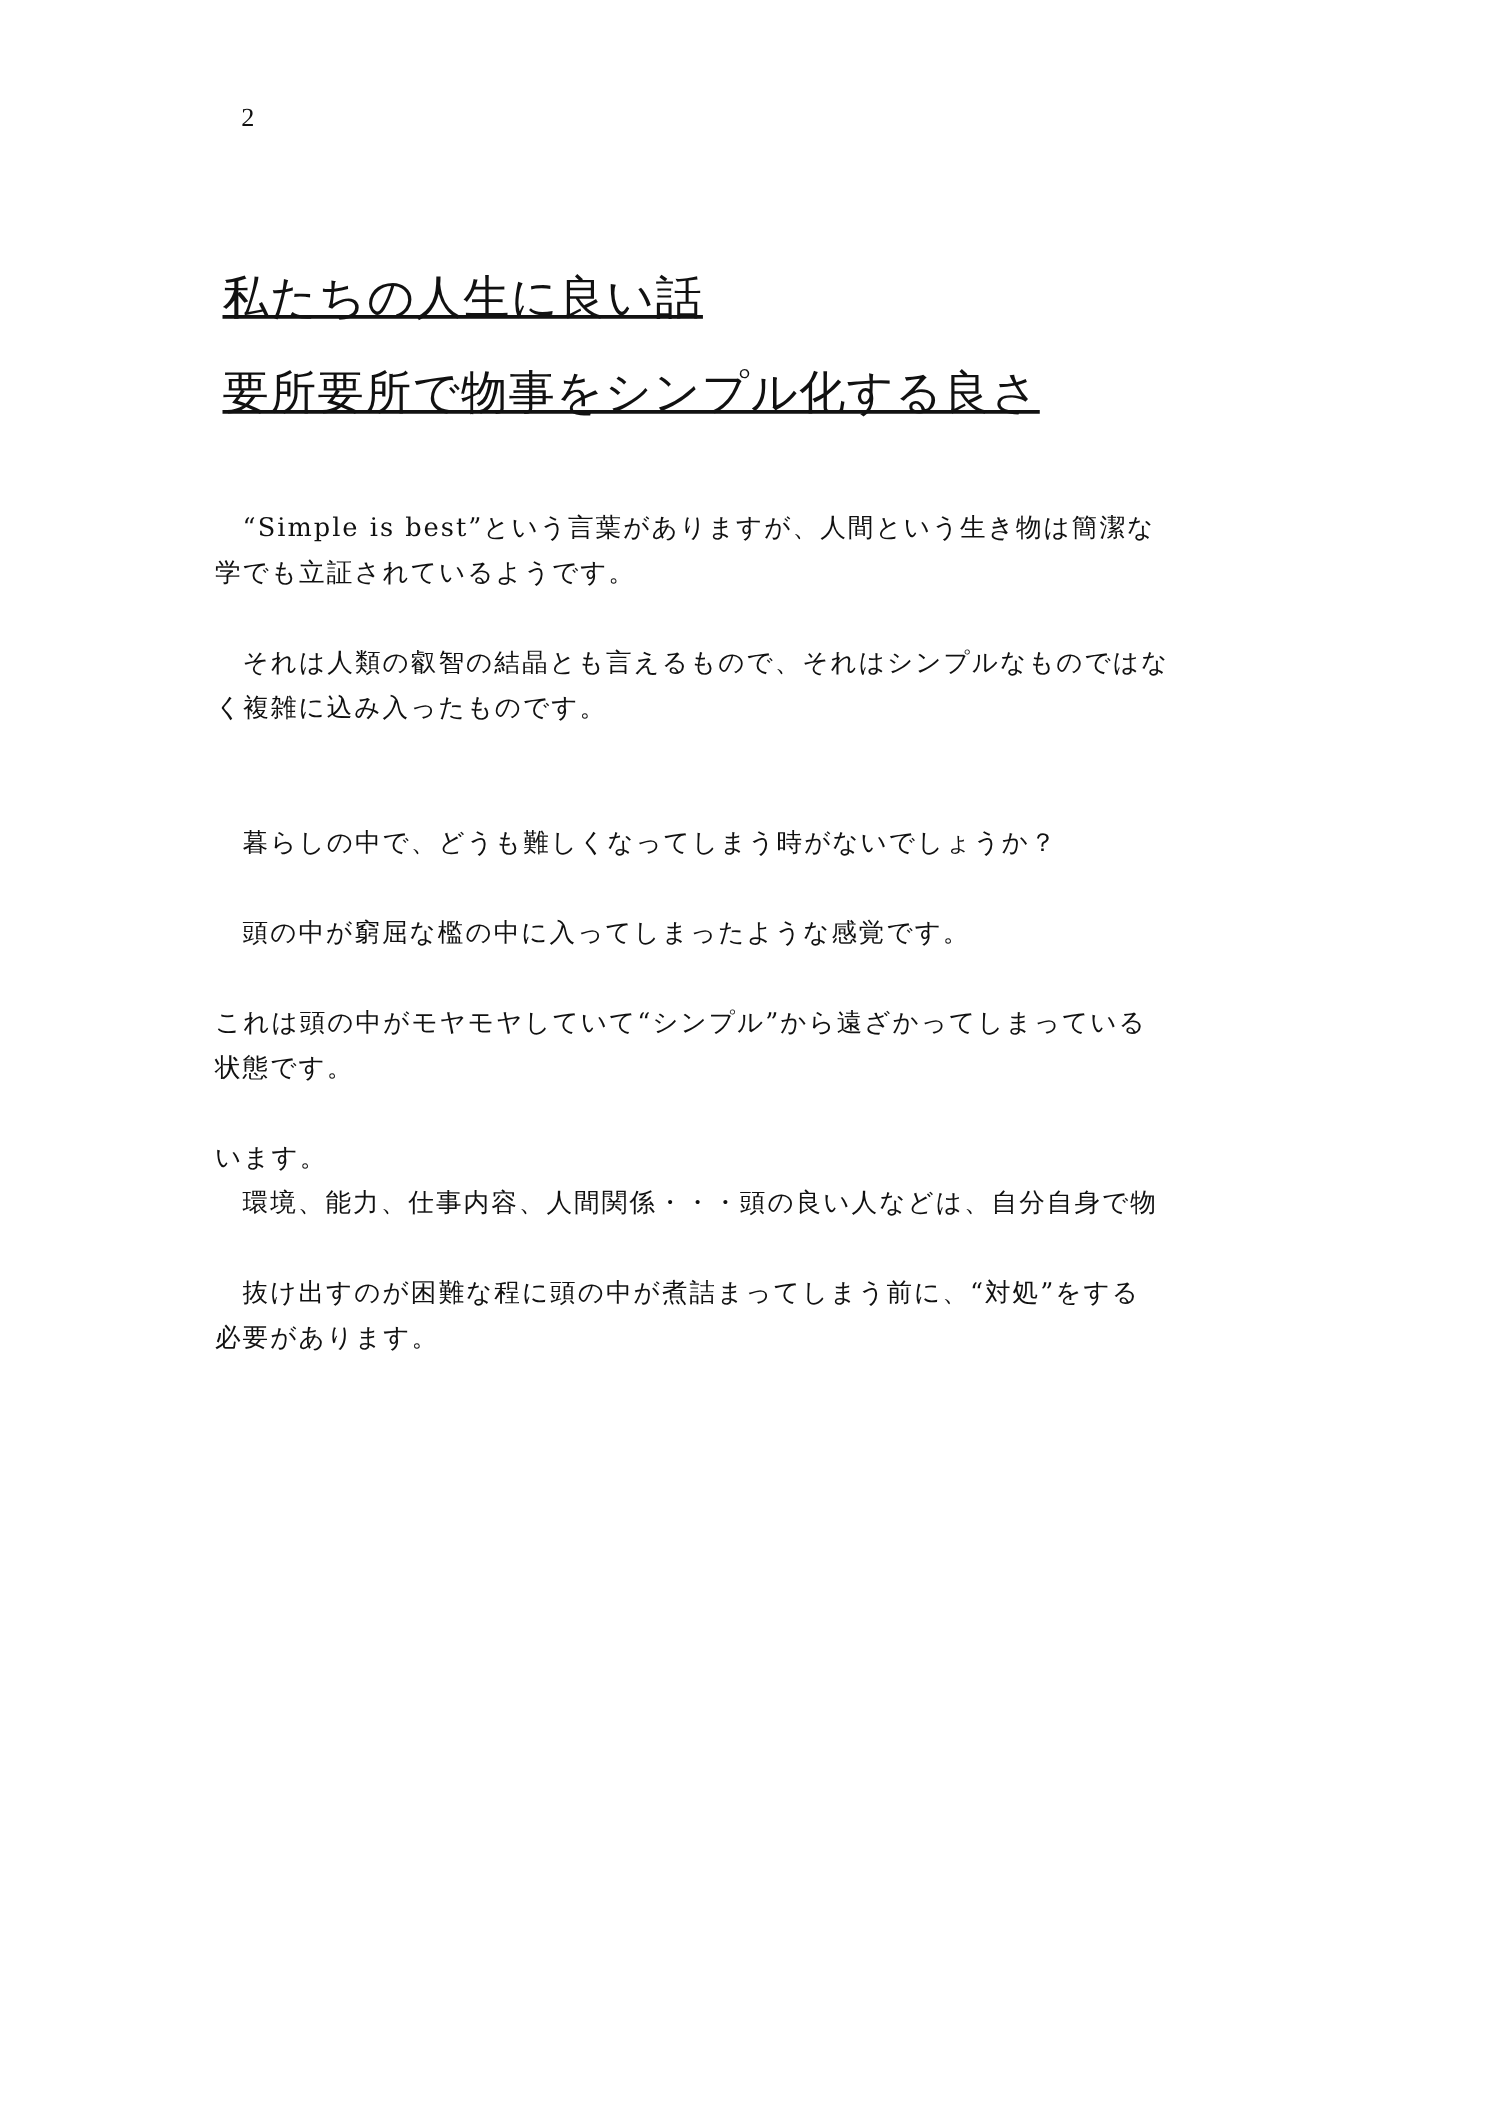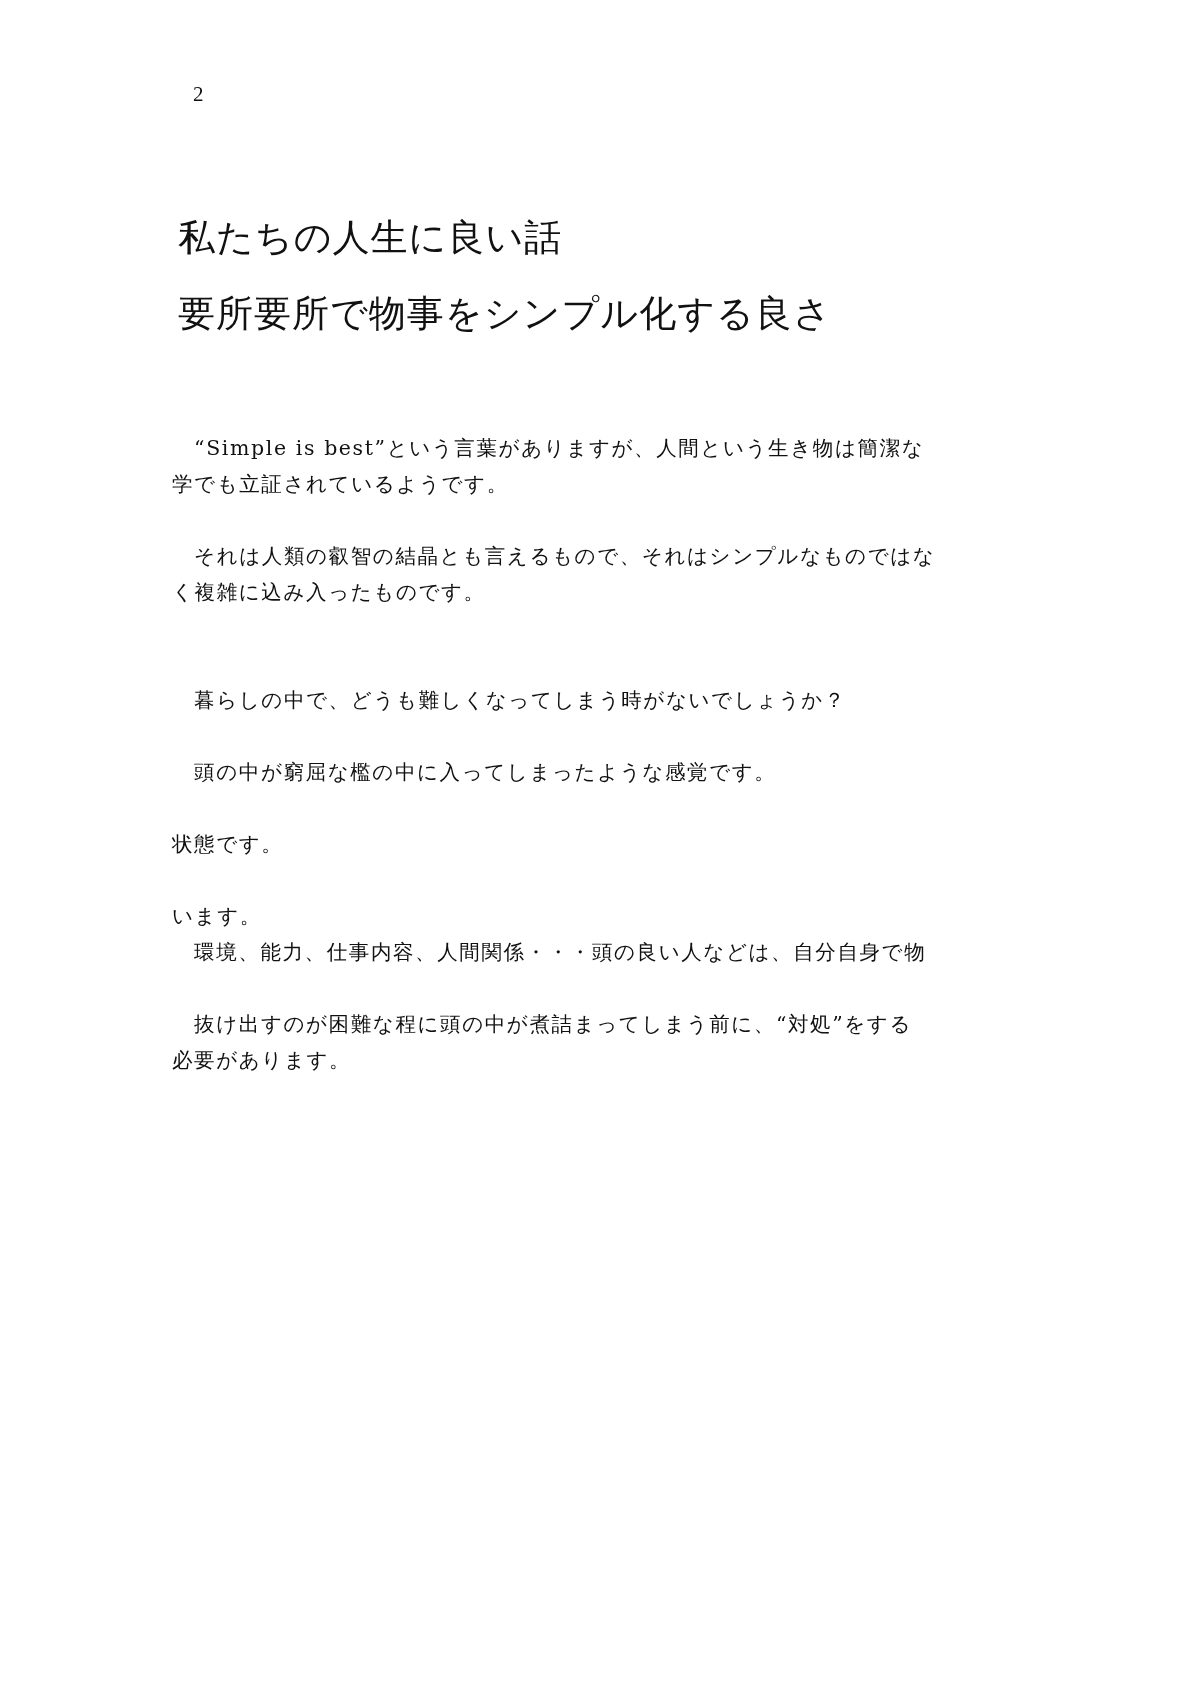--- a/index.html
+++ b/index.html
@@ -28,25 +28,25 @@
       left: 178px;
       top: 200px;
       margin: 0;
       font-weight: normal;
       font-size: 37px;
       line-height: 76px;
       letter-spacing: 1px;
       font-family: "DejaVu Sans", "Liberation Sans", sans-serif;
       white-space: nowrap;
     }
-    .title span { display: block; }
+    .title span { display: block; text-decoration: underline; }
     .body-text {
       position: absolute;
       left: 172px;
-      top: 430px;
+      top: 404px;
       width: 860px;
       font-size: 20.5px;
       line-height: 36px;
       letter-spacing: 1.6px;
       font-family: "DejaVu Serif", "Liberation Serif", serif;
     }
     .para {
       margin: 0;
       white-space: nowrap;
     }
@@ -82,20 +82,21 @@
     <span class="line">　暮らしの中で、どうも難しくなってしまう時がないでしょうか？</span>
   </p>
   <div class="gap"></div>
 
   <p class="para">
     <span class="line">　頭の中が窮屈な檻の中に入ってしまったような感覚です。</span>
   </p>
   <div class="gap"></div>
 
   <p class="para">
+    <span class="line">これは頭の中がモヤモヤしていて“シンプル”から遠ざかってしまっている</span>
     <span class="line">状態です。</span>
   </p>
   <div class="gap"></div>
 
   <p class="para">
     <span class="line">います。</span>
     <span class="line">　環境、能力、仕事内容、人間関係・・・頭の良い人などは、自分自身で物</span>
   </p>
   <div class="gap"></div>
 

